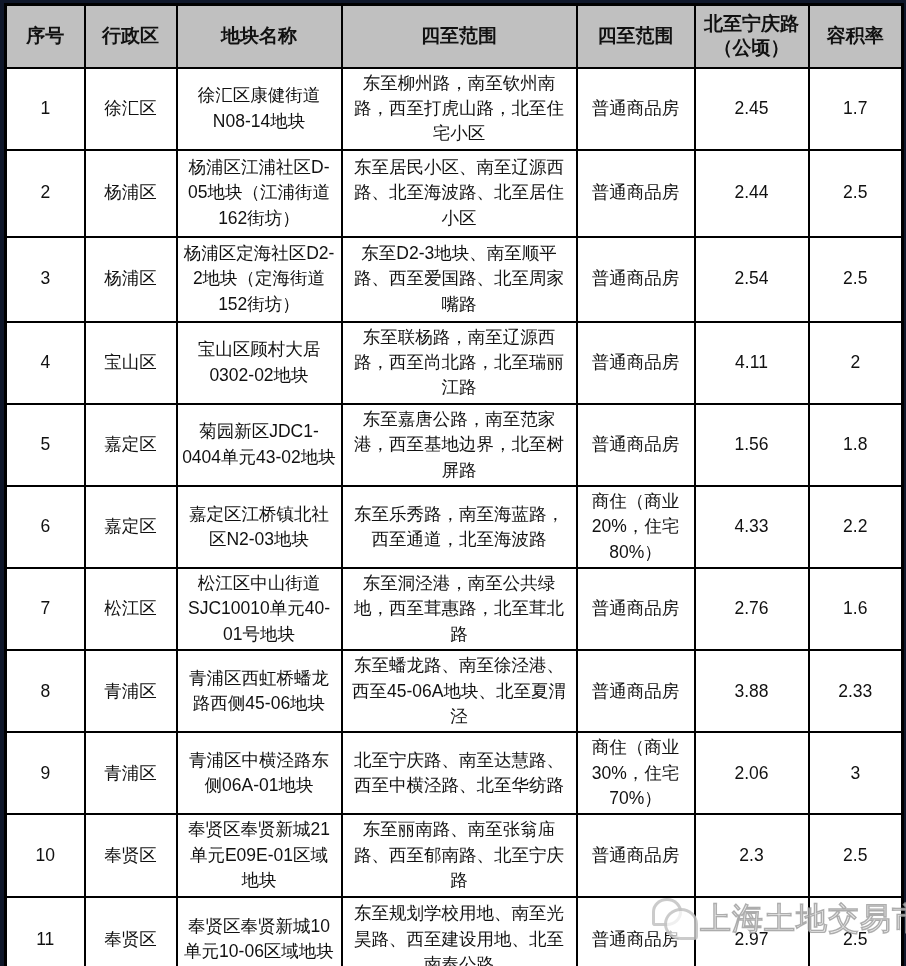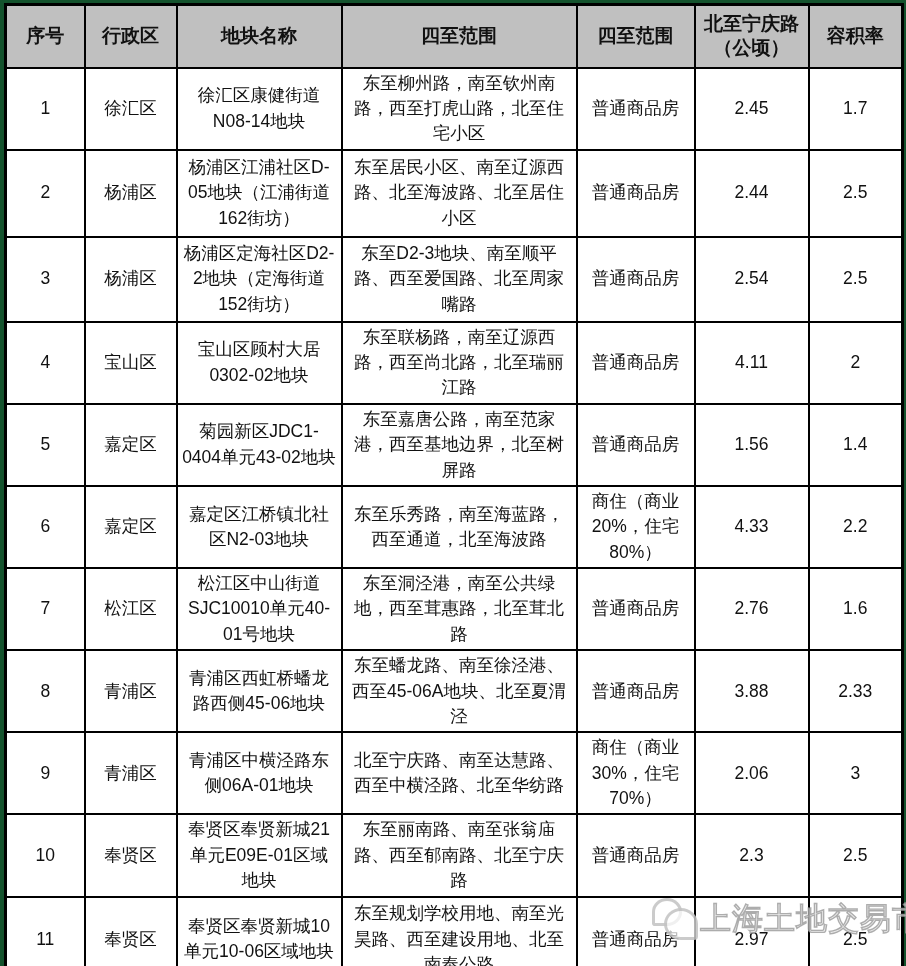--- a/index.html
+++ b/index.html
@@ -5,21 +5,21 @@
   html, body {
     margin: 0;
     padding: 0;
     background: #ffffff;
     font-family: "Liberation Sans", "DejaVu Sans", sans-serif;
   }
   .page {
     position: relative;
     width: 906px;
     height: 966px;
-    background: #14532d;
+    background: #0f172a;
     overflow: hidden;
   }
   table.land-table {
     position: absolute;
     left: 4px;
     top: 3px;
     width: 897px;
     border-collapse: collapse;
     table-layout: fixed;
     border: 3px solid #000000;
@@ -171,21 +171,21 @@
         <td>4.11</td>
         <td>2</td>
       </tr>
       <tr>
         <td>5</td>
         <td>嘉定区</td>
         <td>菊园新区JDC1-0404单元43-02地块</td>
         <td>东至嘉唐公路，南至范家港，西至基地边界，北至树屏路</td>
         <td>普通商品房</td>
         <td>1.56</td>
-        <td>1.4</td>
+        <td>1.8</td>
       </tr>
       <tr>
         <td>6</td>
         <td>嘉定区</td>
         <td>嘉定区江桥镇北社区N2-03地块</td>
         <td>东至乐秀路，南至海蓝路，西至通道，北至海波路</td>
         <td>商住（商业20%，住宅80%）</td>
         <td>4.33</td>
         <td>2.2</td>
       </tr>

